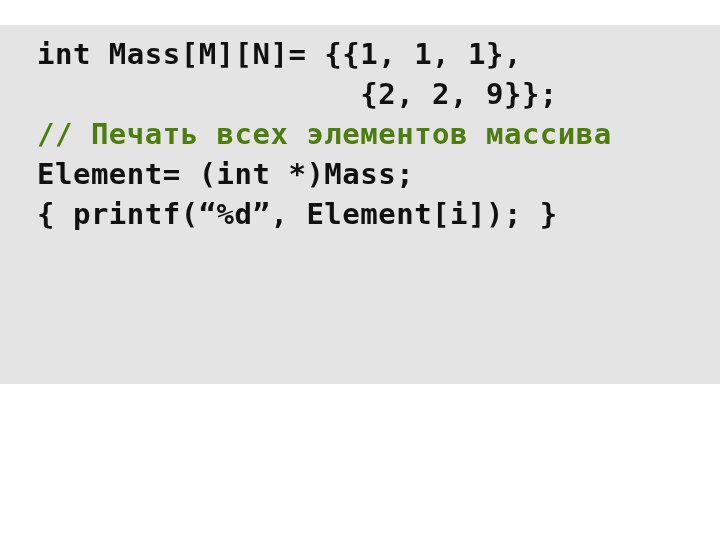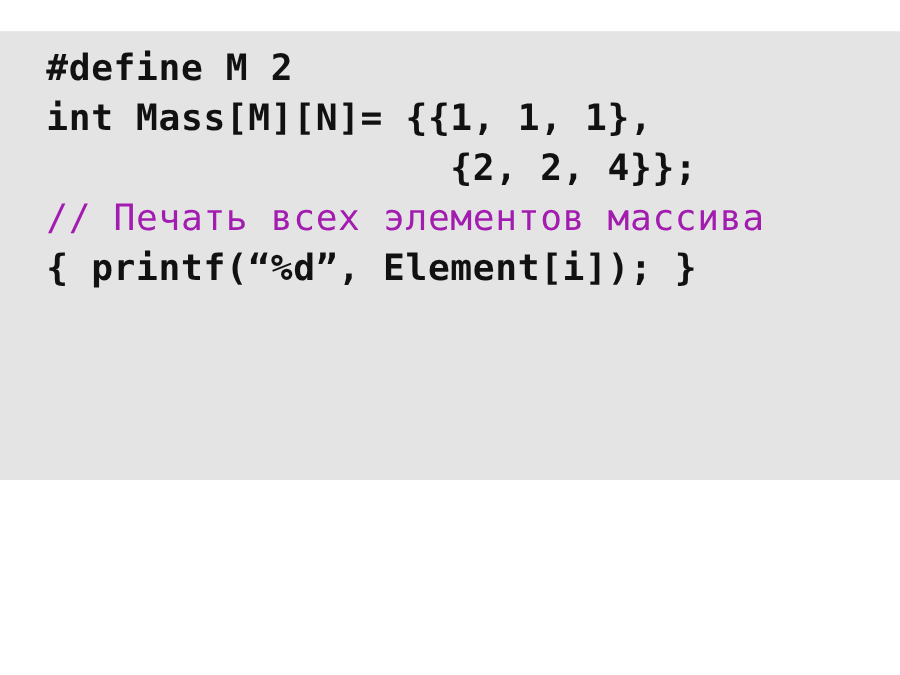--- a/index.html
+++ b/index.html
@@ -40,44 +40,44 @@
     padding-left: 37px;
     font-family: "DejaVu Sans Mono", "Liberation Mono", monospace;
     font-size: 29px;
     letter-spacing: 0.5px;
     white-space: pre;
     color: #111111;
     font-weight: bold;
   }
 
   .code-line.comment {
-    color: #a21caf;
-    font-weight: normal;
+    color: #4d7c0f;
+    font-weight: bold;
   }
 
   .code-line.continuation {
     padding-left: 37px;
   }
 </style>
 </head>
 <body>
 
 <div id="slide">
 
   <div id="code-block">
 
-    <code class="code-line">#define M 2</code>
 
 
     <code class="code-line">int Mass[M][N]= {{1, 1, 1},</code>
 
-    <code class="code-line continuation">                  {2, 2, 4}};</code>
+    <code class="code-line continuation">                  {2, 2, 9}};</code>
 
 
     <code class="code-line comment">// Печать всех элементов массива</code>
 
+    <code class="code-line">Element= (int *)Mass;</code>
 
 
     <code class="code-line">{ printf(“%d”, Element[i]); }</code>
 
   </div>
 
 </div>
 
 </body></html>

